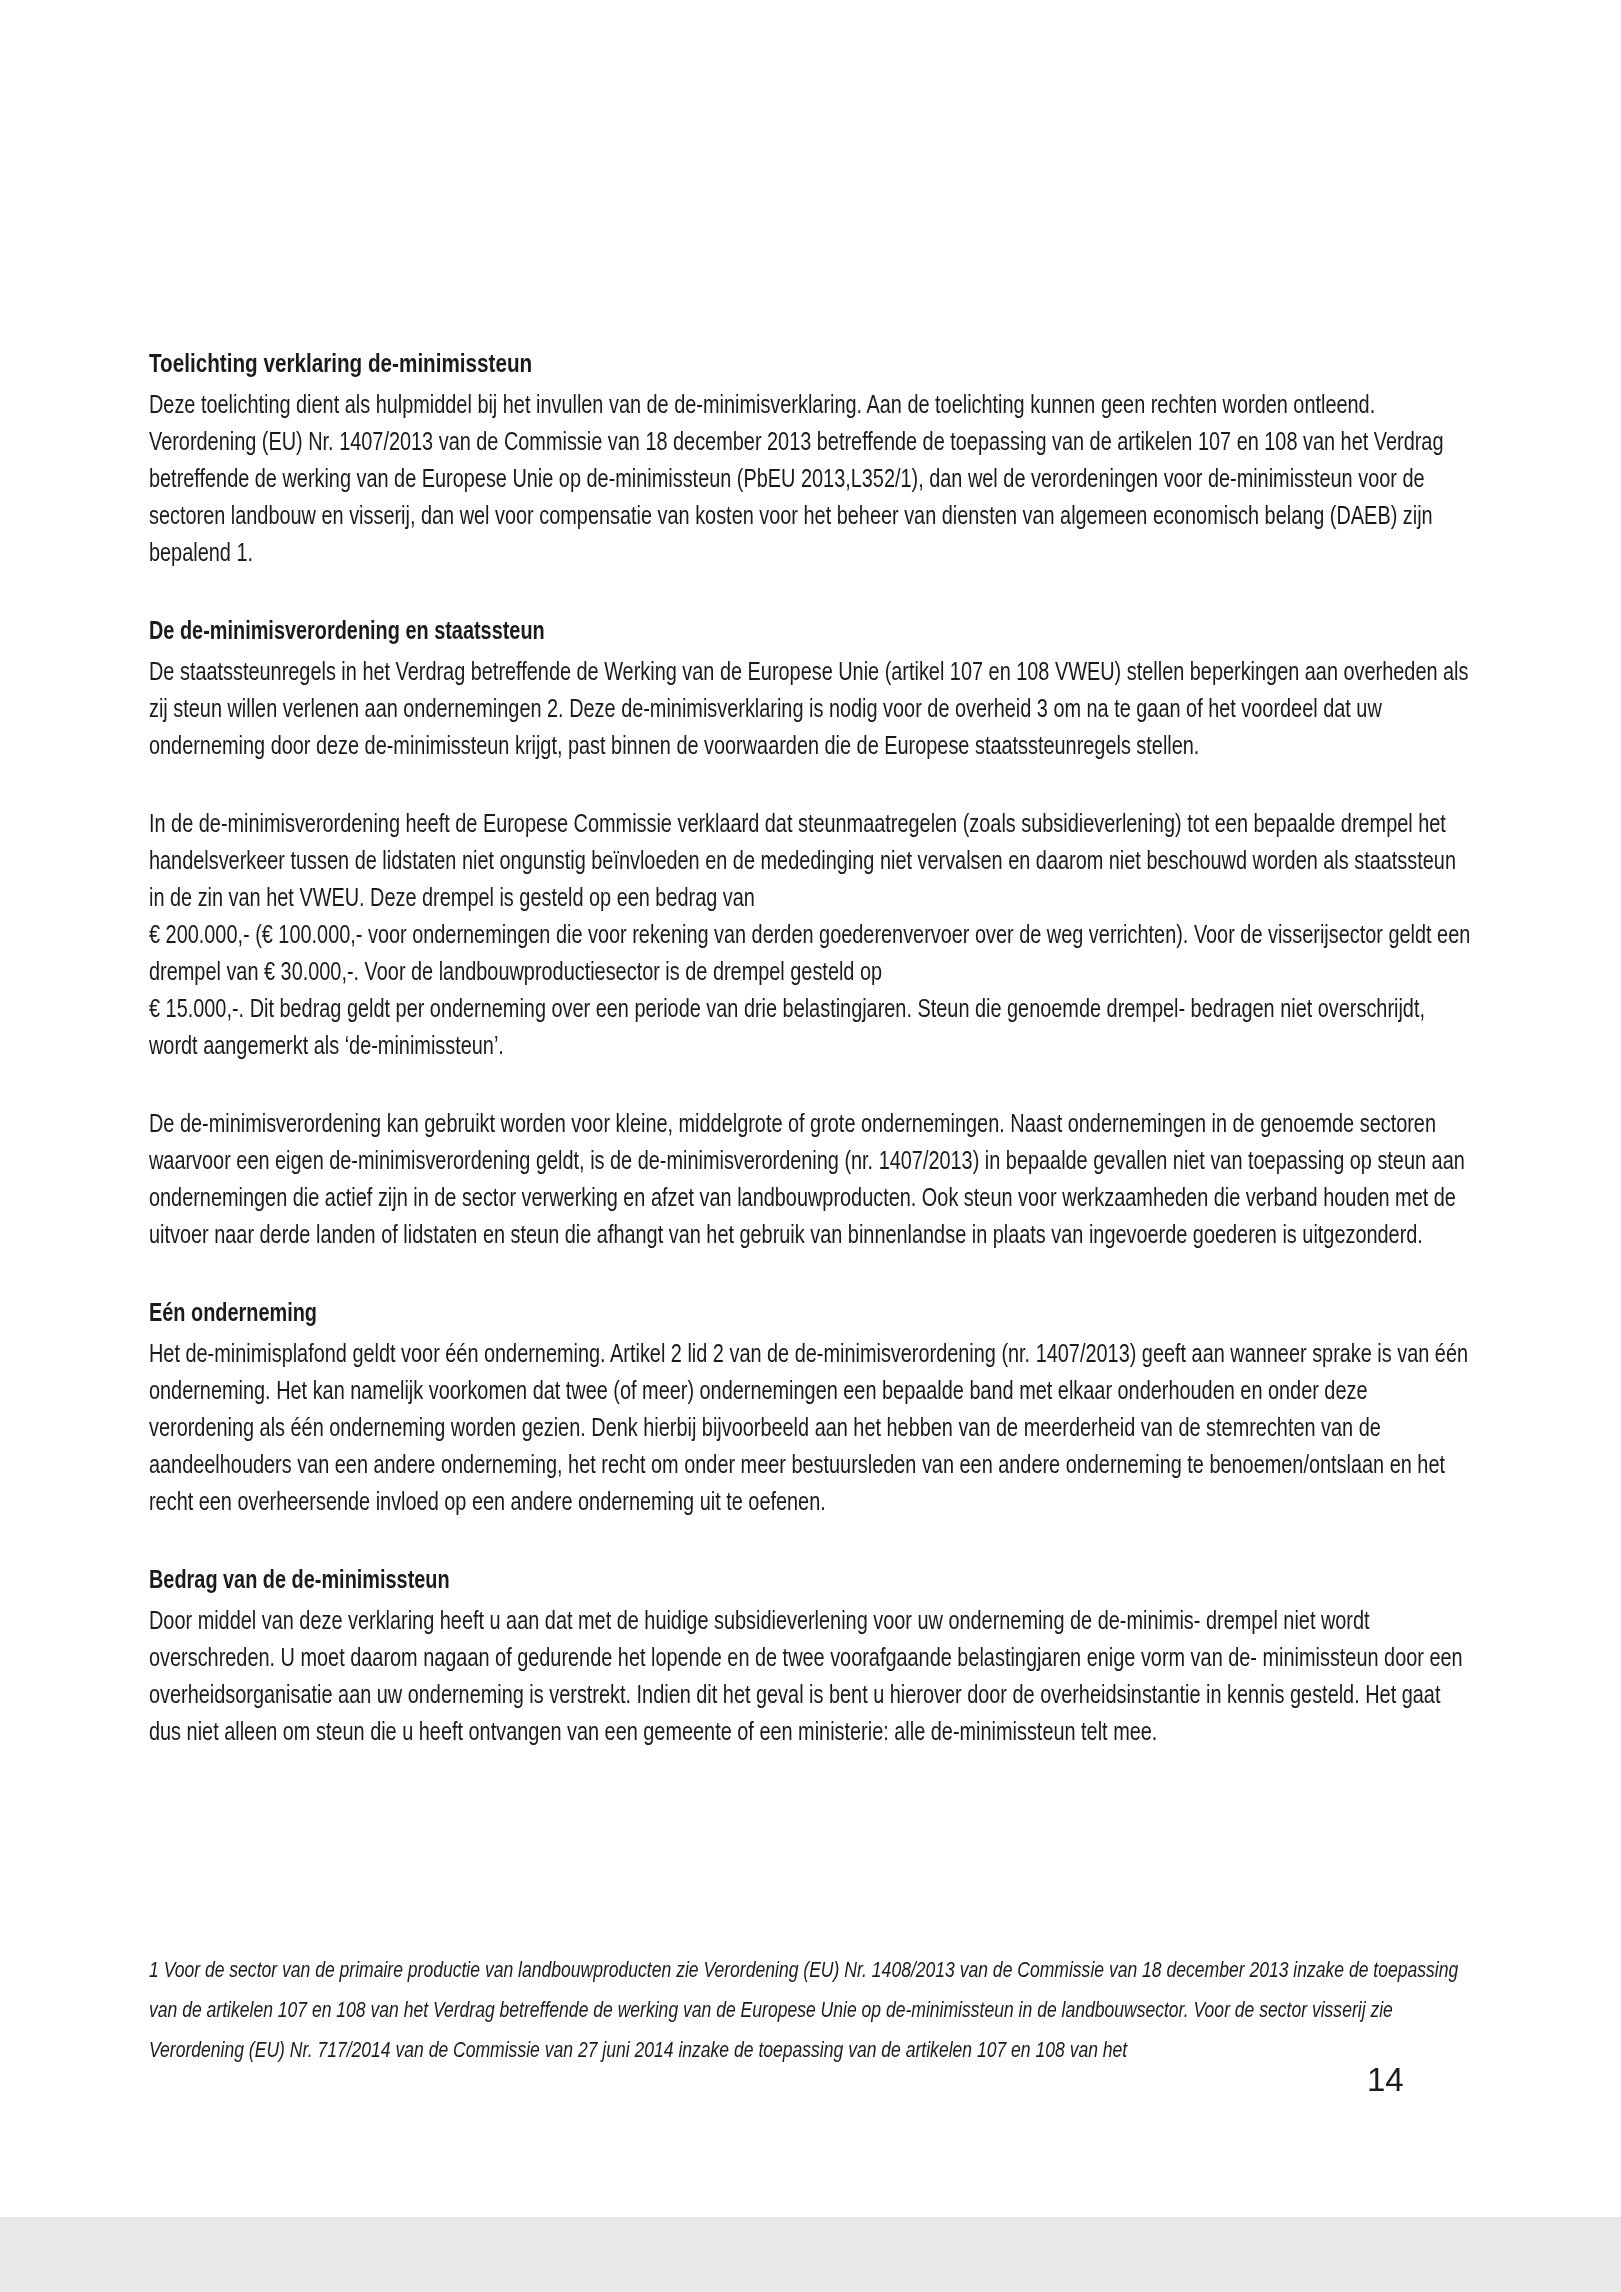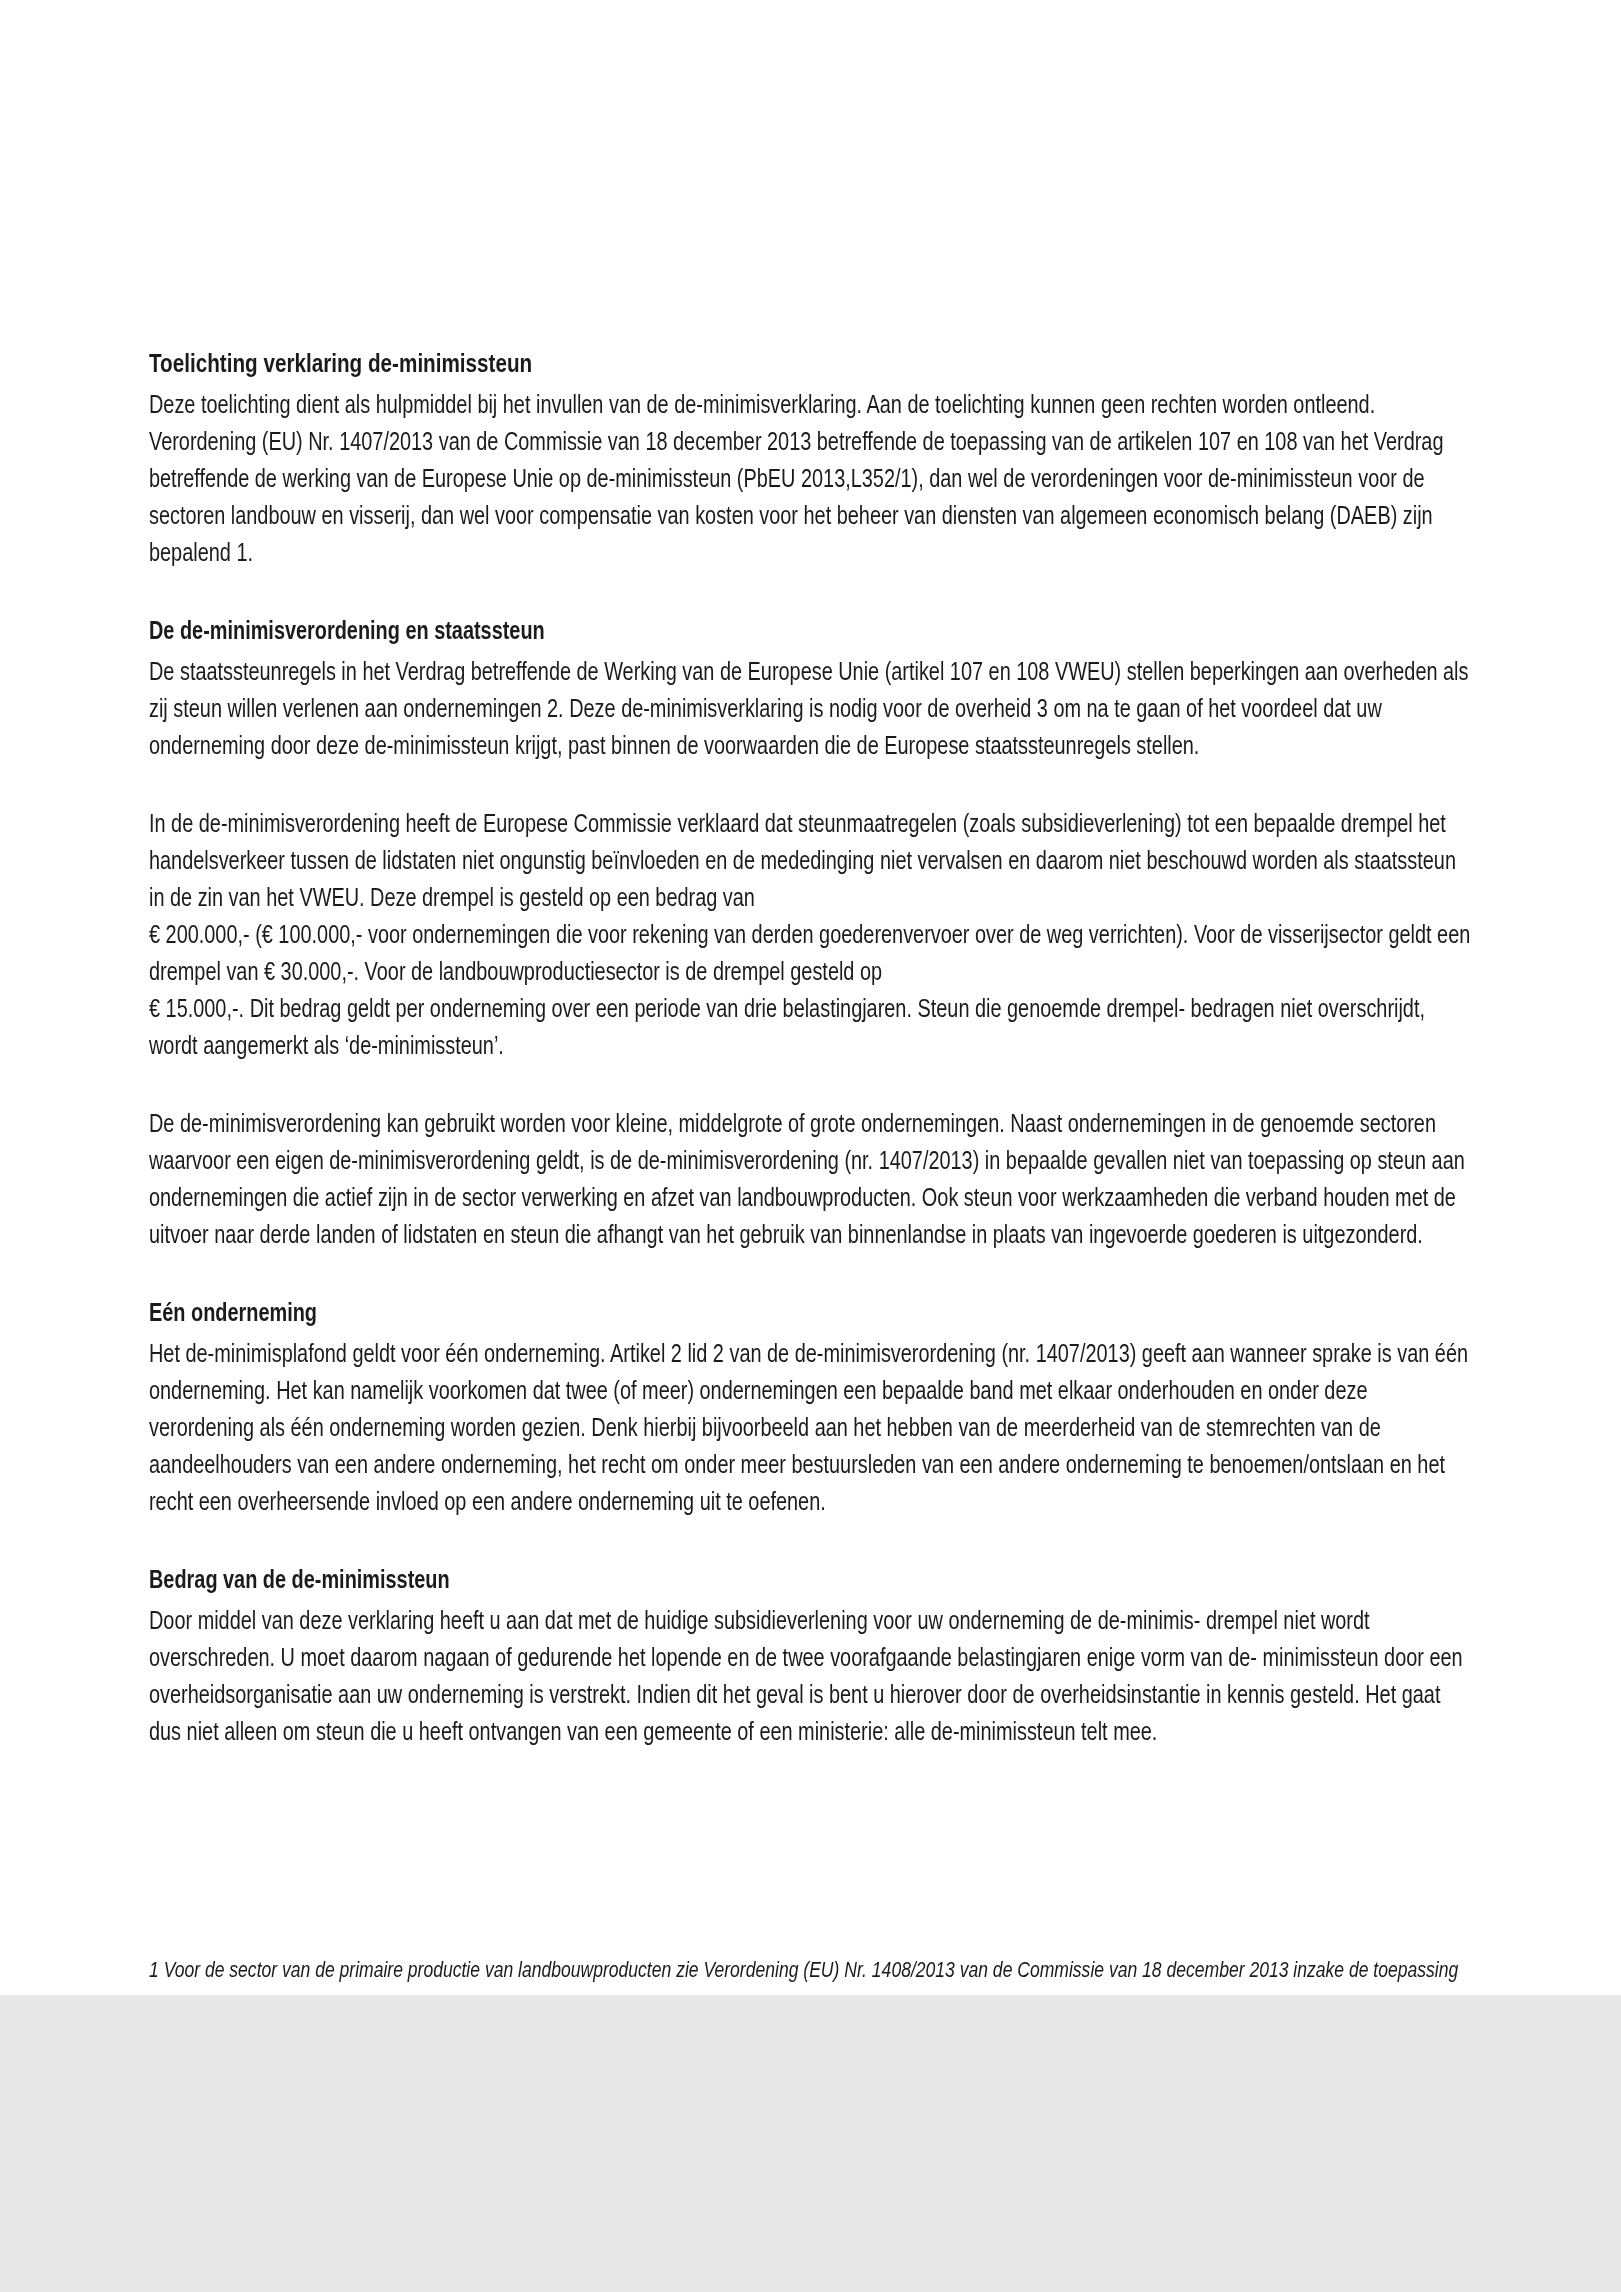--- a/index.html
+++ b/index.html
@@ -3,21 +3,21 @@
 <meta charset="utf-8">
 <style>
   html, body {
     margin: 0;
     padding: 0;
     background: #e8e8e8;
   }
   .page {
     position: relative;
     width: 1621px;
-    height: 1995px;
+    height: 2217px;
     background: #ffffff;
     overflow: hidden;
     font-family: "Liberation Sans", "DejaVu Sans", sans-serif;
     color: #1b1b1b;
   }
   
   .text-col {
     position: absolute;
     left: 149px;
     width: 1696px;
@@ -48,21 +48,21 @@
   }
   .footnote {
     font-size: 22.5px;
     font-style: italic;
     line-height: 40px;
     margin: 0;
   }
   .page-number {
     position: absolute;
     top: 2060px;
-    left: 1400px;
+    left: 1367px;
     font-size: 33px;
     line-height: 39px;
     color: #1b1b1b;
   }
 </style>
 </head>
 <body>
 
 <div class="page">
 

